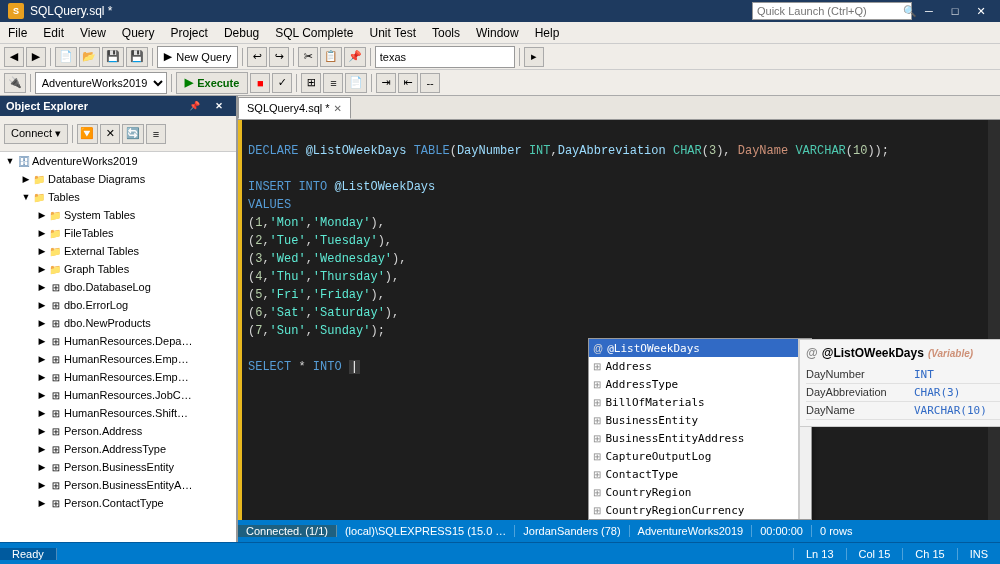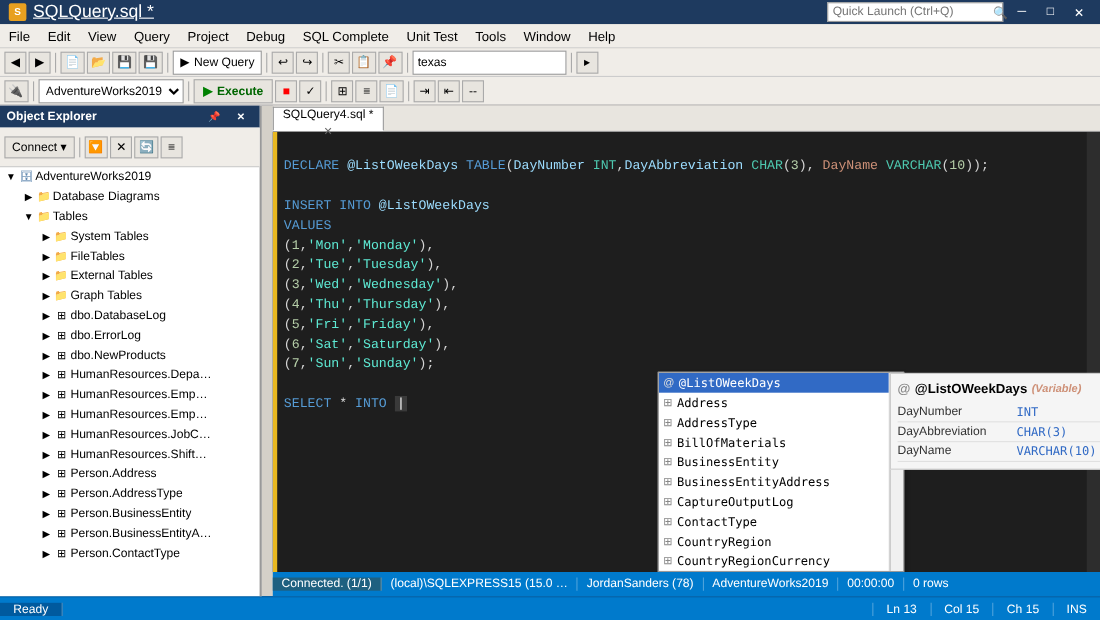--- a/index.html
+++ b/index.html
@@ -2,21 +2,21 @@
 <html><head>
   <meta charset="utf-8">
   <style>
     * { margin: 0; padding: 0; box-sizing: border-box; }
     body { font-family: 'Segoe UI', Tahoma, sans-serif; font-size: 11px; background: #d4d0c8; overflow: hidden; width: 1000px; height: 564px; }
 
     
     .title-bar { background: #1e3a5f; color: white; height: 22px; display: flex; align-items: center; justify-content: space-between; padding: 0 8px; }
     .title-bar-left { display: flex; align-items: center; gap: 6px; }
     .title-bar-icon { width: 16px; height: 16px; background: #e8a020; border-radius: 2px; font-size: 9px; display: flex; align-items: center; justify-content: center; color: white; font-weight: bold; }
-    .title-bar-text { font-size: 16px; text-decoration: underline; }
+    .title-bar-text { font-size: 12px; }
     .title-bar-right { display: flex; gap: 4px; }
     .title-btn { width: 22px; height: 16px; display: flex; align-items: center; justify-content: center; font-size: 11px; cursor: pointer; color: white; }
 
     
     .title-search { background: white; border: 1px solid #999; height: 18px; width: 160px; display: flex; align-items: center; padding: 0 4px; gap: 4px; }
     .title-search input { border: none; outline: none; font-size: 11px; width: 150px; }
     .title-search-icon { color: #666; font-size: 11px; }
 
     
     .menu-bar { background: #f0ede8; height: 22px; display: flex; align-items: center; border-bottom: 1px solid #ccc; }
@@ -26,38 +26,38 @@
     .toolbar { background: #f0ede8; height: 26px; display: flex; align-items: center; padding: 0 4px; gap: 2px; border-bottom: 1px solid #ccc; }
     .toolbar2 { background: #f0ede8; height: 26px; display: flex; align-items: center; padding: 0 4px; gap: 2px; border-bottom: 1px solid #aaa; }
     .tb-btn { background: #e8e5df; border: 1px solid #aaa; height: 20px; min-width: 20px; padding: 0 3px; cursor: pointer; display: flex; align-items: center; justify-content: center; font-size: 11px; }
     .tb-sep { width: 1px; background: #aaa; height: 18px; margin: 0 2px; }
     .tb-new-query { background: white; border: 1px solid #999; height: 22px; padding: 0 6px; font-size: 11px; cursor: pointer; display: flex; align-items: center; gap: 4px; }
     .db-select { height: 22px; border: 1px solid #999; font-size: 11px; padding: 0 2px; background: white; min-width: 130px; }
     .tb-execute { background: #e8e5df; border: 1px solid #aaa; height: 22px; padding: 0 8px; font-size: 11px; cursor: pointer; display: flex; align-items: center; gap: 4px; color: #006600; font-weight: bold; }
     .texas-input { height: 22px; border: 1px solid #999; font-size: 11px; padding: 0 4px; background: white; width: 140px; }
 
     
-    .main-layout { display: flex; height: calc(564px - 22px - 22px - 26px - 26px - 22px); gap: 10px; }
+    .main-layout { display: flex; height: calc(564px - 22px - 22px - 26px - 26px - 22px); }
 
     
     .obj-explorer { width: 238px; background: white; border-right: 2px solid #999; display: flex; flex-direction: column; min-height: 0; }
     .obj-exp-title { background: #1e3a5f; color: white; height: 20px; display: flex; align-items: center; justify-content: space-between; padding: 0 6px; font-size: 11px; font-weight: bold; }
     .obj-exp-toolbar { background: #f0ede8; height: 36px; display: flex; align-items: center; padding: 0 4px; gap: 2px; border-bottom: 1px solid #ccc; }
     .obj-exp-content { flex: 1; overflow-y: auto; overflow-x: hidden; }
     .tree-item { display: flex; align-items: center; height: 18px; padding-left: 4px; cursor: pointer; white-space: nowrap; }
     .tree-toggle { width: 12px; height: 12px; display: flex; align-items: center; justify-content: center; font-size: 9px; cursor: pointer; flex-shrink: 0; }
     .tree-icon { width: 16px; height: 14px; display: flex; align-items: center; justify-content: center; font-size: 10px; flex-shrink: 0; }
     .tree-label { font-size: 11px; overflow: hidden; text-overflow: ellipsis; }
     .folder-icon { color: #e8b820; }
     .db-icon { color: #336699; }
 
     
     .editor-area { flex: 1; display: flex; flex-direction: column; min-width: 0; }
     .tab-bar { background: #e8e5df; height: 24px; display: flex; align-items: flex-end; border-bottom: 1px solid #999; }
-    .tab { height: 22px; padding: 0 8px; border: 1px solid #999; border-bottom: none; background: #e0ddd7; font-size: 11px; display: flex; align-items: center; gap: 4px; cursor: pointer; flex-direction: column; }
+    .tab { height: 22px; padding: 0 8px; border: 1px solid #999; border-bottom: none; background: #e0ddd7; font-size: 11px; display: flex; align-items: center; gap: 4px; cursor: pointer; }
     .tab.active { background: white; border-bottom: 1px solid white; z-index: 1; }
     .tab-close { font-size: 10px; cursor: pointer; color: #666; }
     .code-editor { flex: 1; background: #1e1e1e; position: relative; overflow: hidden; }
     .code-content { padding: 4px 8px 4px 4px; font-family: 'Consolas', 'Courier New', monospace; font-size: 12px; line-height: 18px; color: #d4d4d4; white-space: pre; overflow: auto; height: 100%; }
     .kw { color: #569cd6; }
     .type { color: #4ec9b0; }
     .str { color: #5eead4; }
     .var { color: #9cdcfe; }
     .num { color: #b5cea8; }
 

